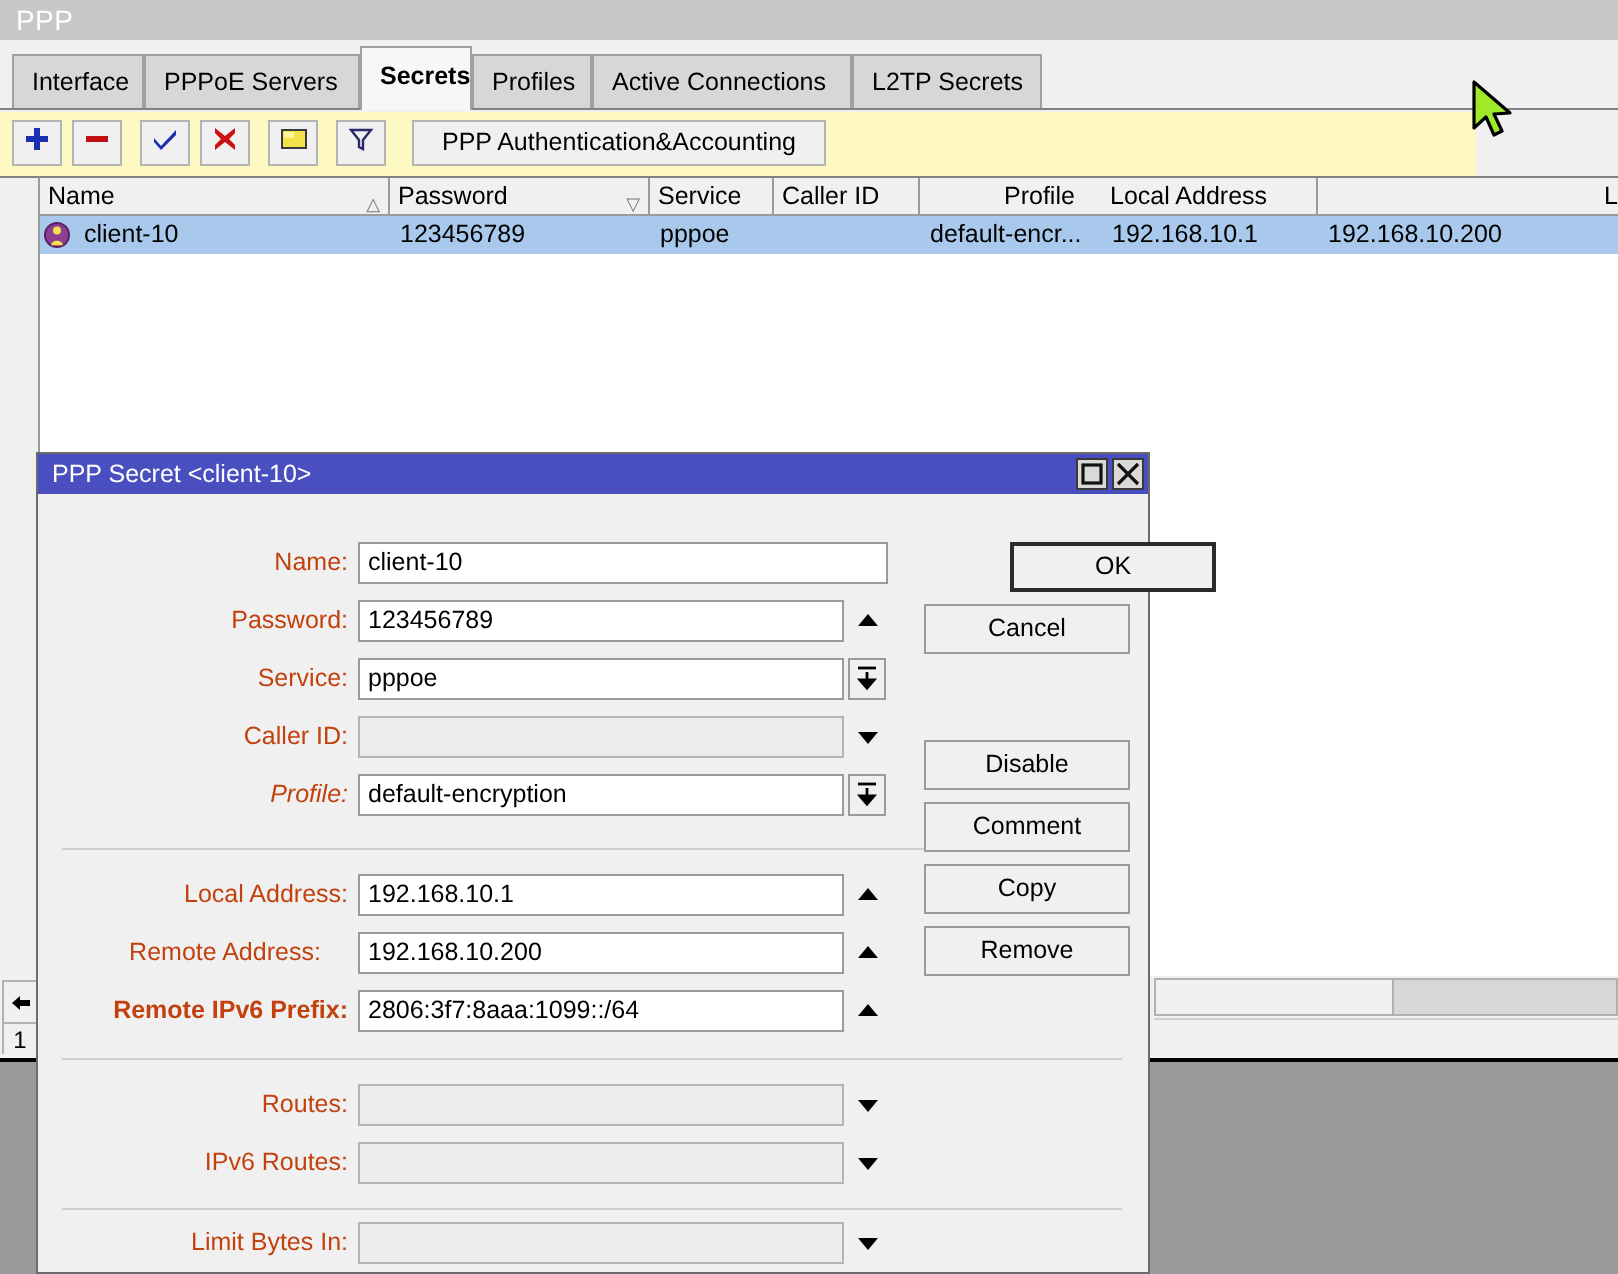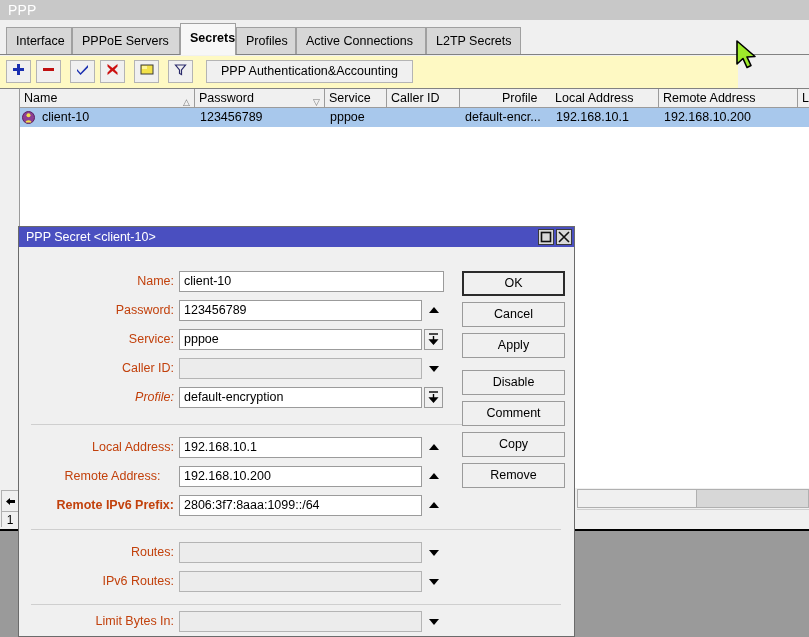--- a/index.html
+++ b/index.html
@@ -318,21 +318,21 @@
     position: absolute;
     width: 103px; height: 25px;
     background: #f0f0f0;
     border: 1px solid #9b9b9b;
     box-sizing: border-box;
     text-align: center;
     line-height: 23px;
     font-size: 12.5px;
     color: #000;
   }
-  .dbtn.default { border: 2px solid #2b2b2b; line-height: 21px; }
+  .dbtn.default { border: 2px solid #2b2b2b; line-height: 21px; margin-left: 43px; }
   .dlg-right-edge {
     position: absolute;
     left: 573px; top: 226px;
     width: 2px; height: 411px;
     background: #000;
   }
   
   .cursor { position: absolute; z-index: 99; }
 </style>
 </head>
@@ -403,21 +403,20 @@
 
   <div class="grid">
     <div class="grid-head">
       <div class="gh" style="left:0px;width:20px;"></div>
       <div class="gh" style="left:20px;width:175px;"><span>Name</span><span class="sortmark">△</span></div>
       <div class="gh" style="left:195px;width:130px;"><span>Password</span><span class="sortmark">▽</span></div>
       <div class="gh" style="left:325px;width:62px;"><span>Service</span></div>
       <div class="gh" style="left:387px;width:73px;"><span>Caller ID</span></div>
       <div class="gh" style="left:460px;width:91px;margin-left:38px;"><span>Profile</span></div>
       <div class="gh" style="left:551px;width:108px;"><span>Local Address</span></div>
-      <div class="gh" style="left:659px;width:139px;"><span>Remote Address</span></div>
       <div class="gh" style="left:798px;width:11px;border-right:none;"><span>L</span></div>
     </div>
     <div class="grid-row">
       <span class="usericon">
         <svg width="13" height="13" viewBox="0 0 13 13">
           <circle cx="6.5" cy="6.5" r="6" fill="#8d3f93" stroke="#5a2060" stroke-width="1"></circle>
           <circle cx="6.5" cy="4.2" r="2" fill="#f2e14a"></circle>
           <path d="M3.6 11.6 C3.6 8.6 9.4 8.6 9.4 11.6 Z" fill="#f2e14a"></path>
         </svg>
       </span>
@@ -579,21 +578,20 @@
     </div>
 
     <div class="row" style="top:393px;">
       
       
       
     </div>
 
     <div class="dbtn default" style="left:443px;top:24px;">OK</div>
     <div class="dbtn" style="left:443px;top:55px;">Cancel</div>
-    <div class="dbtn" style="left:443px;top:86px;">Apply</div>
     <div class="dbtn" style="left:443px;top:123px;">Disable</div>
     <div class="dbtn" style="left:443px;top:154px;">Comment</div>
     <div class="dbtn" style="left:443px;top:185px;">Copy</div>
     <div class="dbtn" style="left:443px;top:216px;">Remove</div>
   </div>
 </div>
 
 <span class="cursor" style="left:735px;top:40px;">
   <svg width="26" height="32" viewBox="0 0 26 32">
     <path d="M2 1 L2 24 L8 18.5 L12 27.5 L16 25.5 L12 17 L20 16.5 Z" fill="#9eea2a" stroke="#000" stroke-width="1.6" stroke-linejoin="round"></path>

